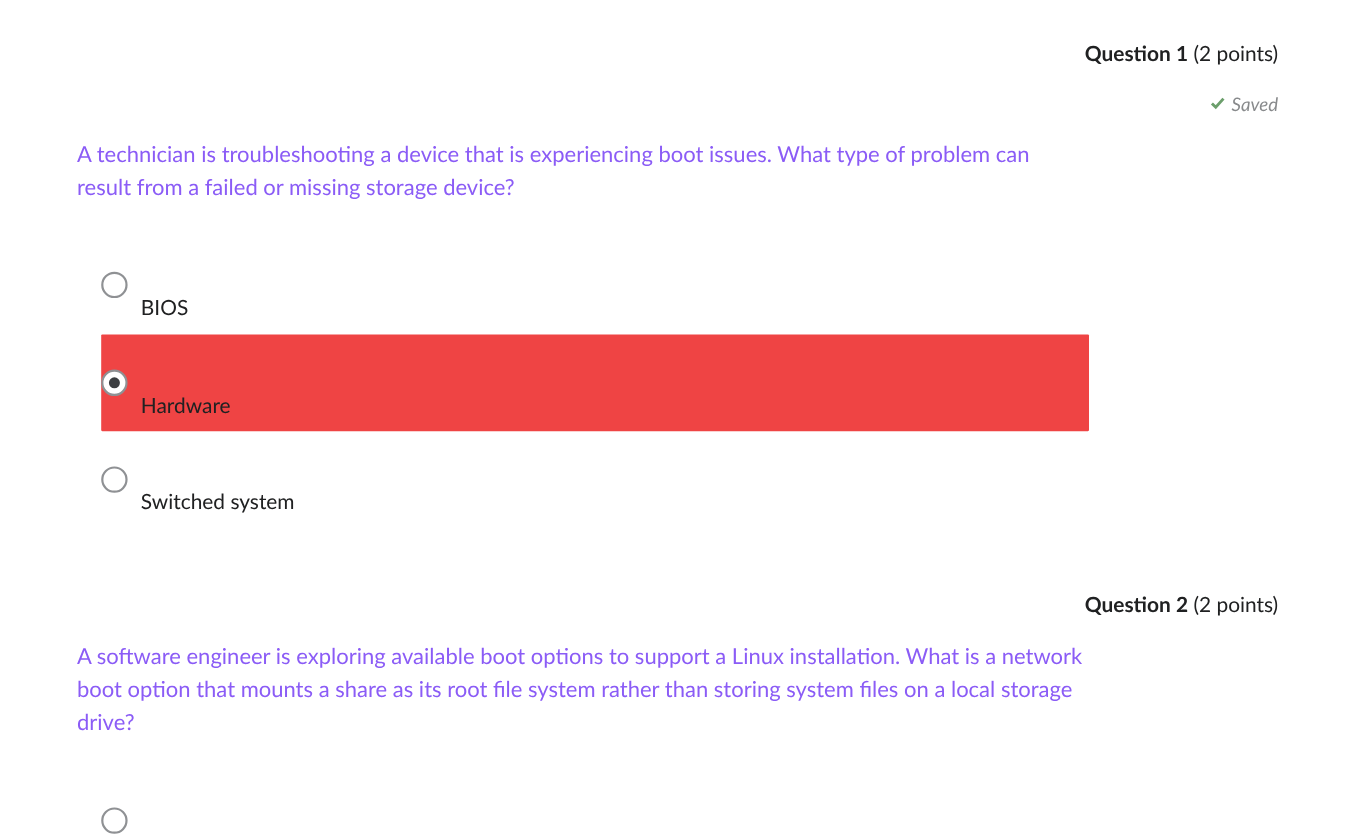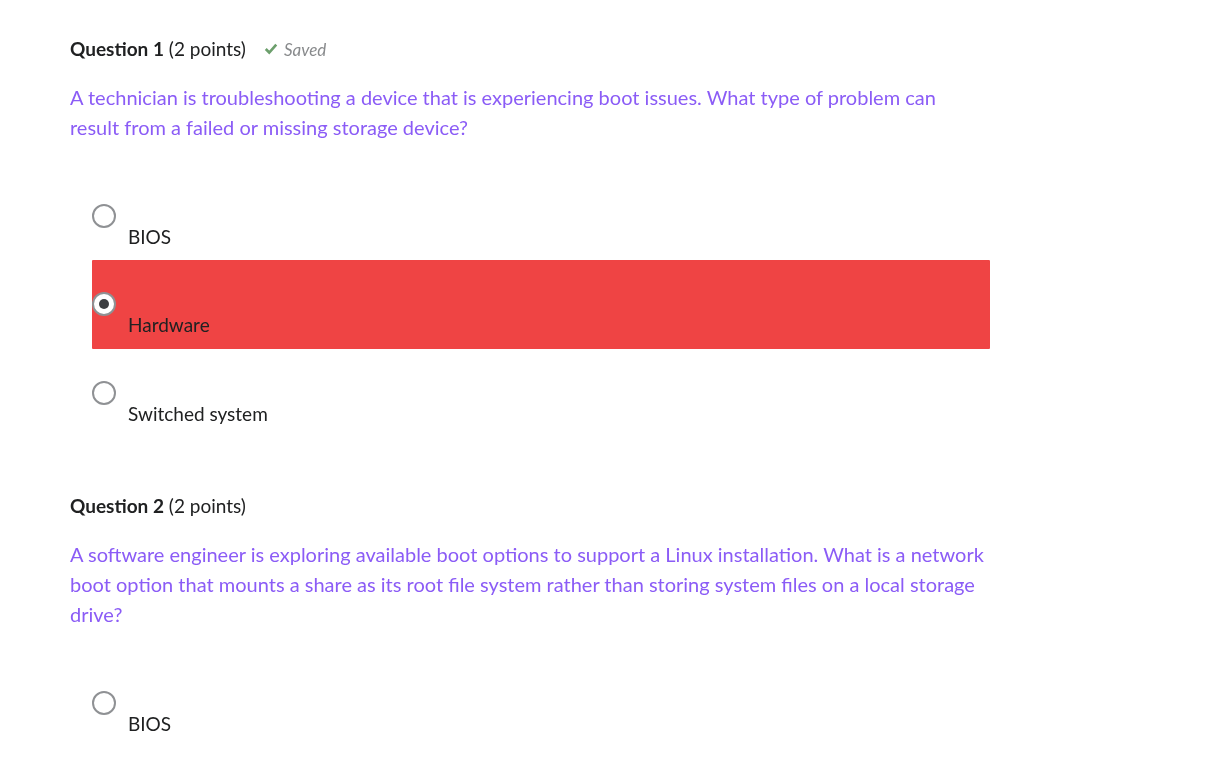--- a/index.html
+++ b/index.html
@@ -14,23 +14,24 @@
   }
   .page {
     width: 1232px;
     padding: 35px 70px 20px 70px;
   }
   .question-block {
     margin-bottom: 55px;
   }
   .question-header {
     display: flex;
-    align-items: center;
+    align-items: flex-end;
     gap: 18px;
     margin-bottom: 18px;
+    flex-direction: column;
   }
   .q-title {
     font-size: 19px;
   }
   .q-title strong {
     font-weight: 700;
   }
   .q-title .points {
     font-weight: 400;
   }

